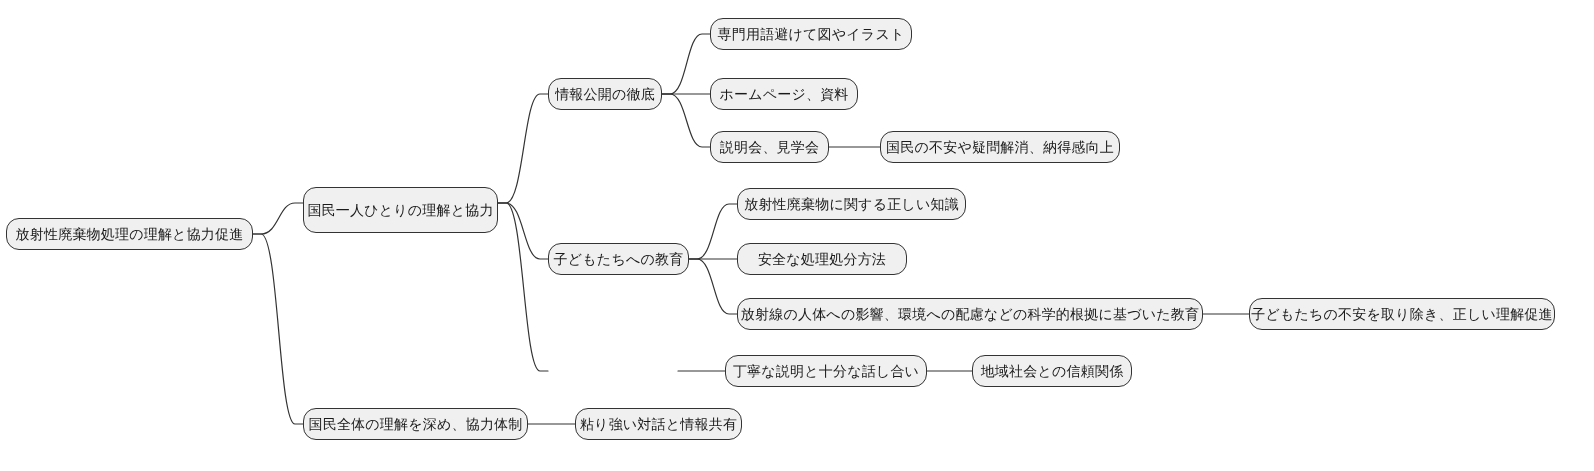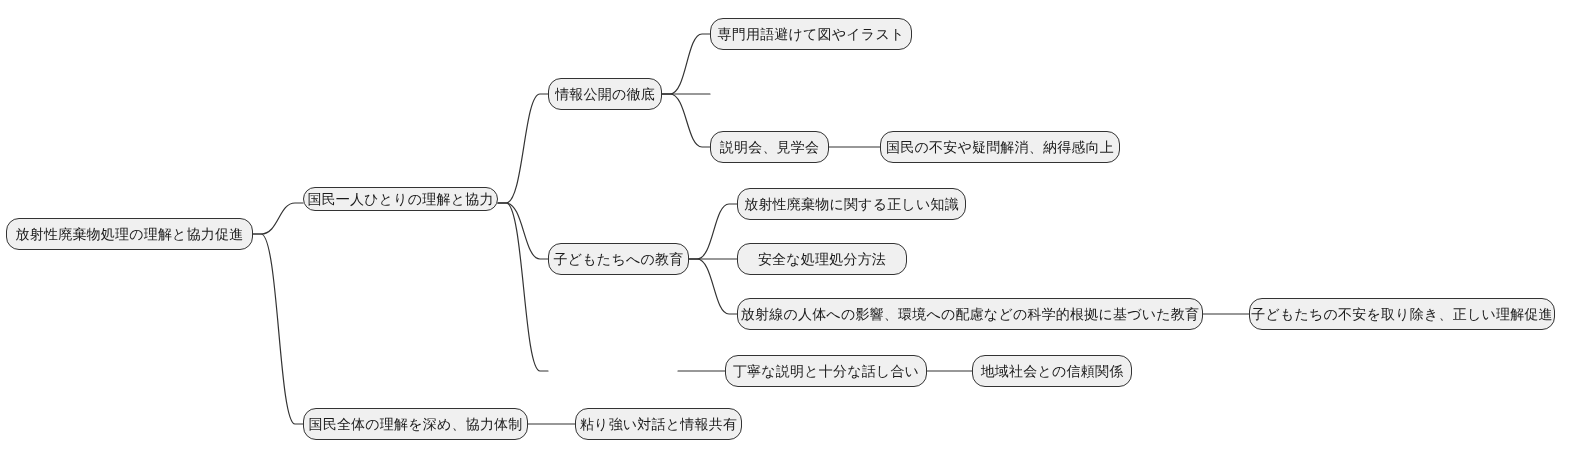--- a/index.html
+++ b/index.html
@@ -70,37 +70,40 @@
       <path d="M 689 259 L 697 259 C 713.64 259, 713.64 314, 729 314 L 737 314" fill="none" stroke="#333333" stroke-width="1.2" stroke-linecap="round"></path>
       <path d="M 678 371 L 725 371" fill="none" stroke="#333333" stroke-width="1.2" stroke-linecap="round"></path>
       <path d="M 829 147 L 880 147" fill="none" stroke="#333333" stroke-width="1.2" stroke-linecap="round"></path>
       <path d="M 1203 314 L 1249 314" fill="none" stroke="#333333" stroke-width="1.2" stroke-linecap="round"></path>
       <path d="M 927 371 L 972 371" fill="none" stroke="#333333" stroke-width="1.2" stroke-linecap="round"></path>
     </svg>
   <div id="nodes">
       <div class="node" style="left: 6px; top: 218px; width: 247px; height: 32px;">
         <span class="node-label">放射性廃棄物処理の理解と協力促進</span>
       </div>
-      <div class="node" style="left: 303px; top: 187px; width: 195px; height: 24px;">
+      <div class="node" style="left: 303px; top: 187px; width: 195px; height: 46px;">
         <span class="node-label">国民一人ひとりの理解と協力</span>
       </div>
       <div class="node" style="left: 303px; top: 408px; width: 225px; height: 32px;">
         <span class="node-label">国民全体の理解を深め、協力体制</span>
       </div>
       <div class="node" style="left: 548px; top: 78px; width: 114px; height: 32px;">
         <span class="node-label">情報公開の徹底</span>
       </div>
       <div class="node" style="left: 548px; top: 243px; width: 141px; height: 32px;">
         <span class="node-label">子どもたちへの教育</span>
       </div>
       <div class="node" style="left: 575px; top: 408px; width: 167px; height: 32px;">
         <span class="node-label">粘り強い対話と情報共有</span>
       </div>
       <div class="node" style="left: 710px; top: 18px; width: 202px; height: 32px;">
         <span class="node-label">専門用語避けて図やイラスト</span>
+      </div>
+      <div class="node" style="left: 710px; top: 78px; width: 148px; height: 32px;">
+        <span class="node-label">ホームページ、資料</span>
       </div>
       <div class="node" style="left: 710px; top: 131px; width: 119px; height: 32px;">
         <span class="node-label">説明会、見学会</span>
       </div>
       <div class="node" style="left: 737px; top: 188px; width: 229px; height: 32px;">
         <span class="node-label">放射性廃棄物に関する正しい知識</span>
       </div>
       <div class="node" style="left: 737px; top: 243px; width: 170px; height: 32px;">
         <span class="node-label">安全な処理処分方法</span>
       </div>

